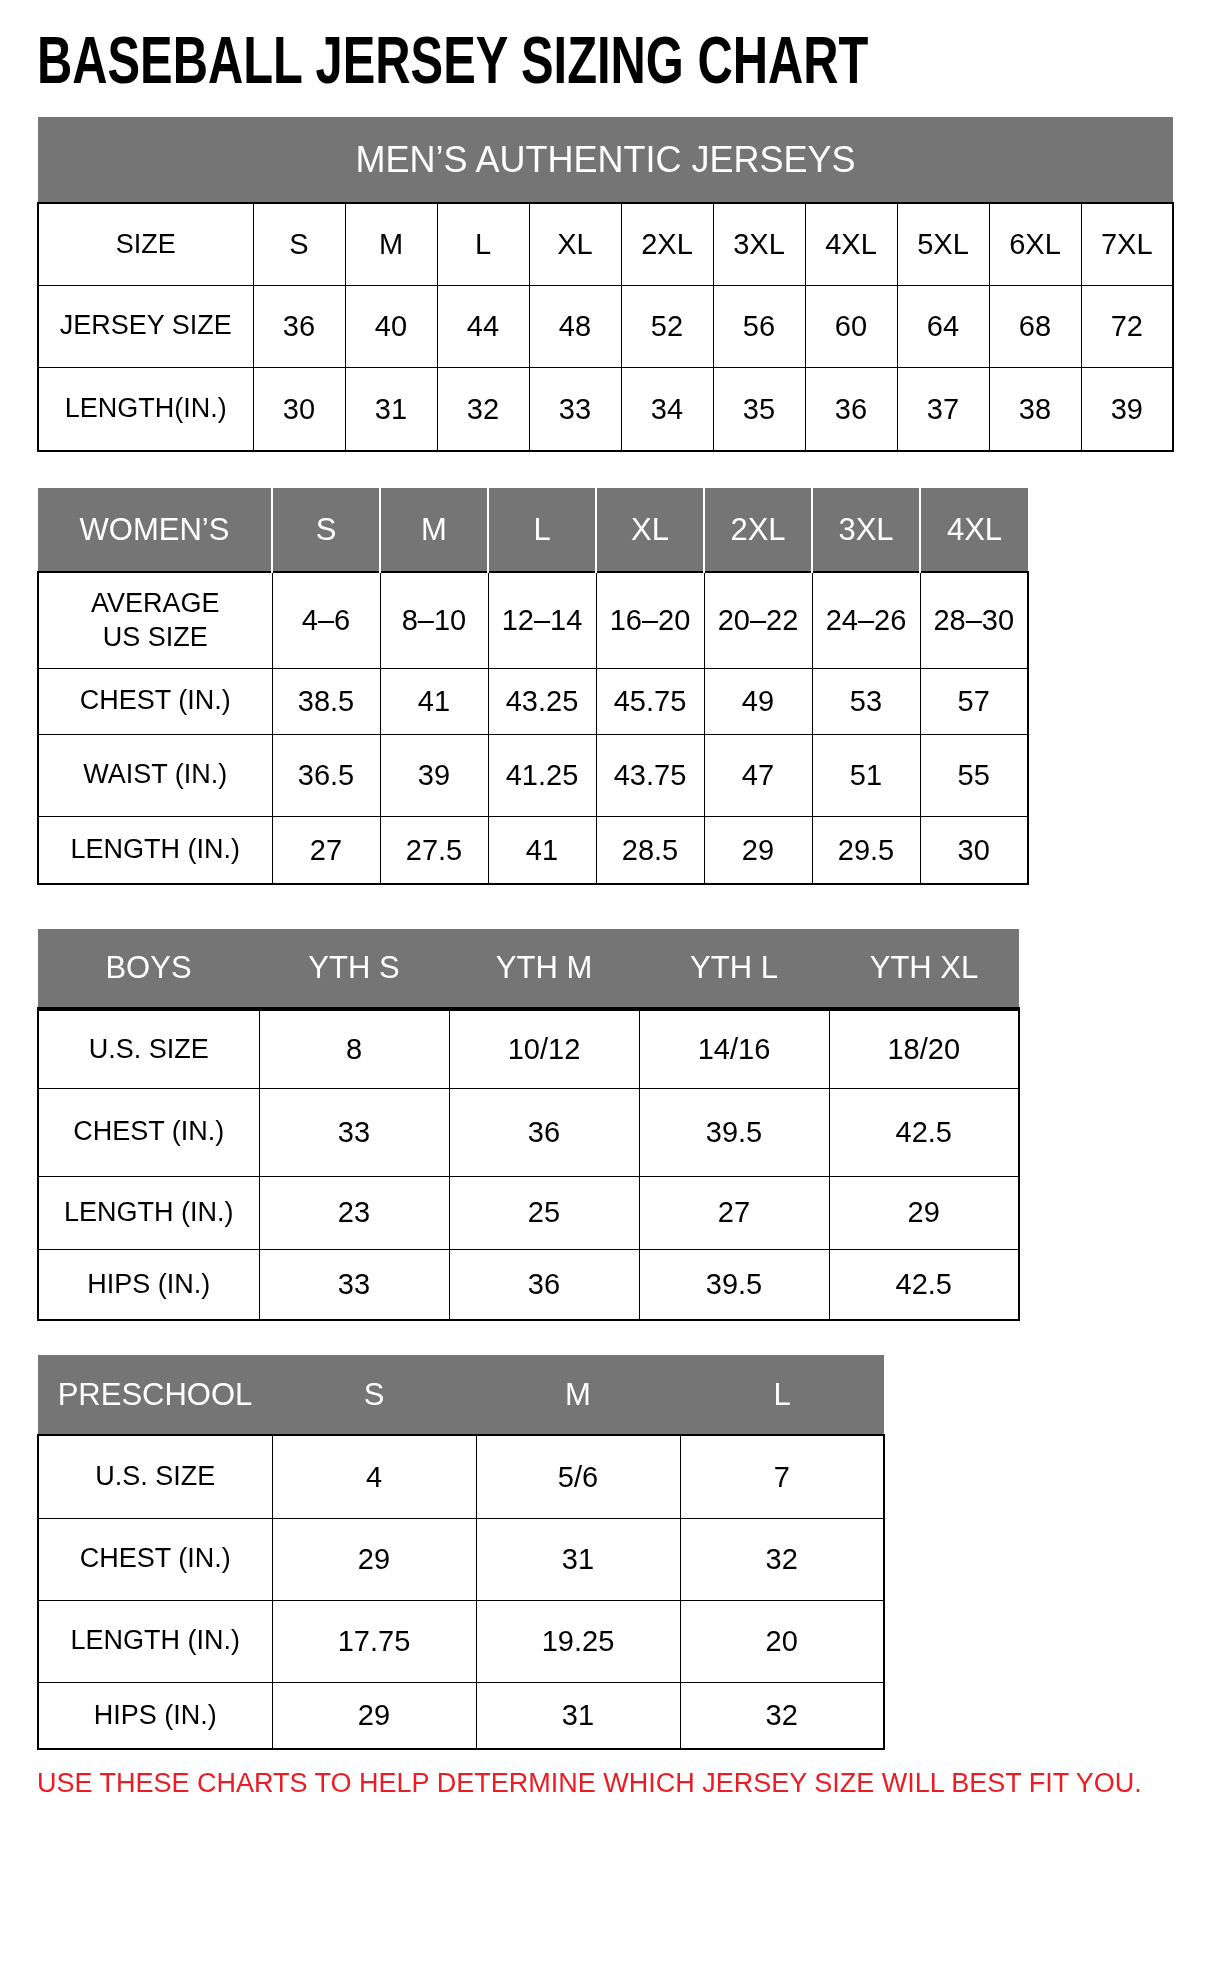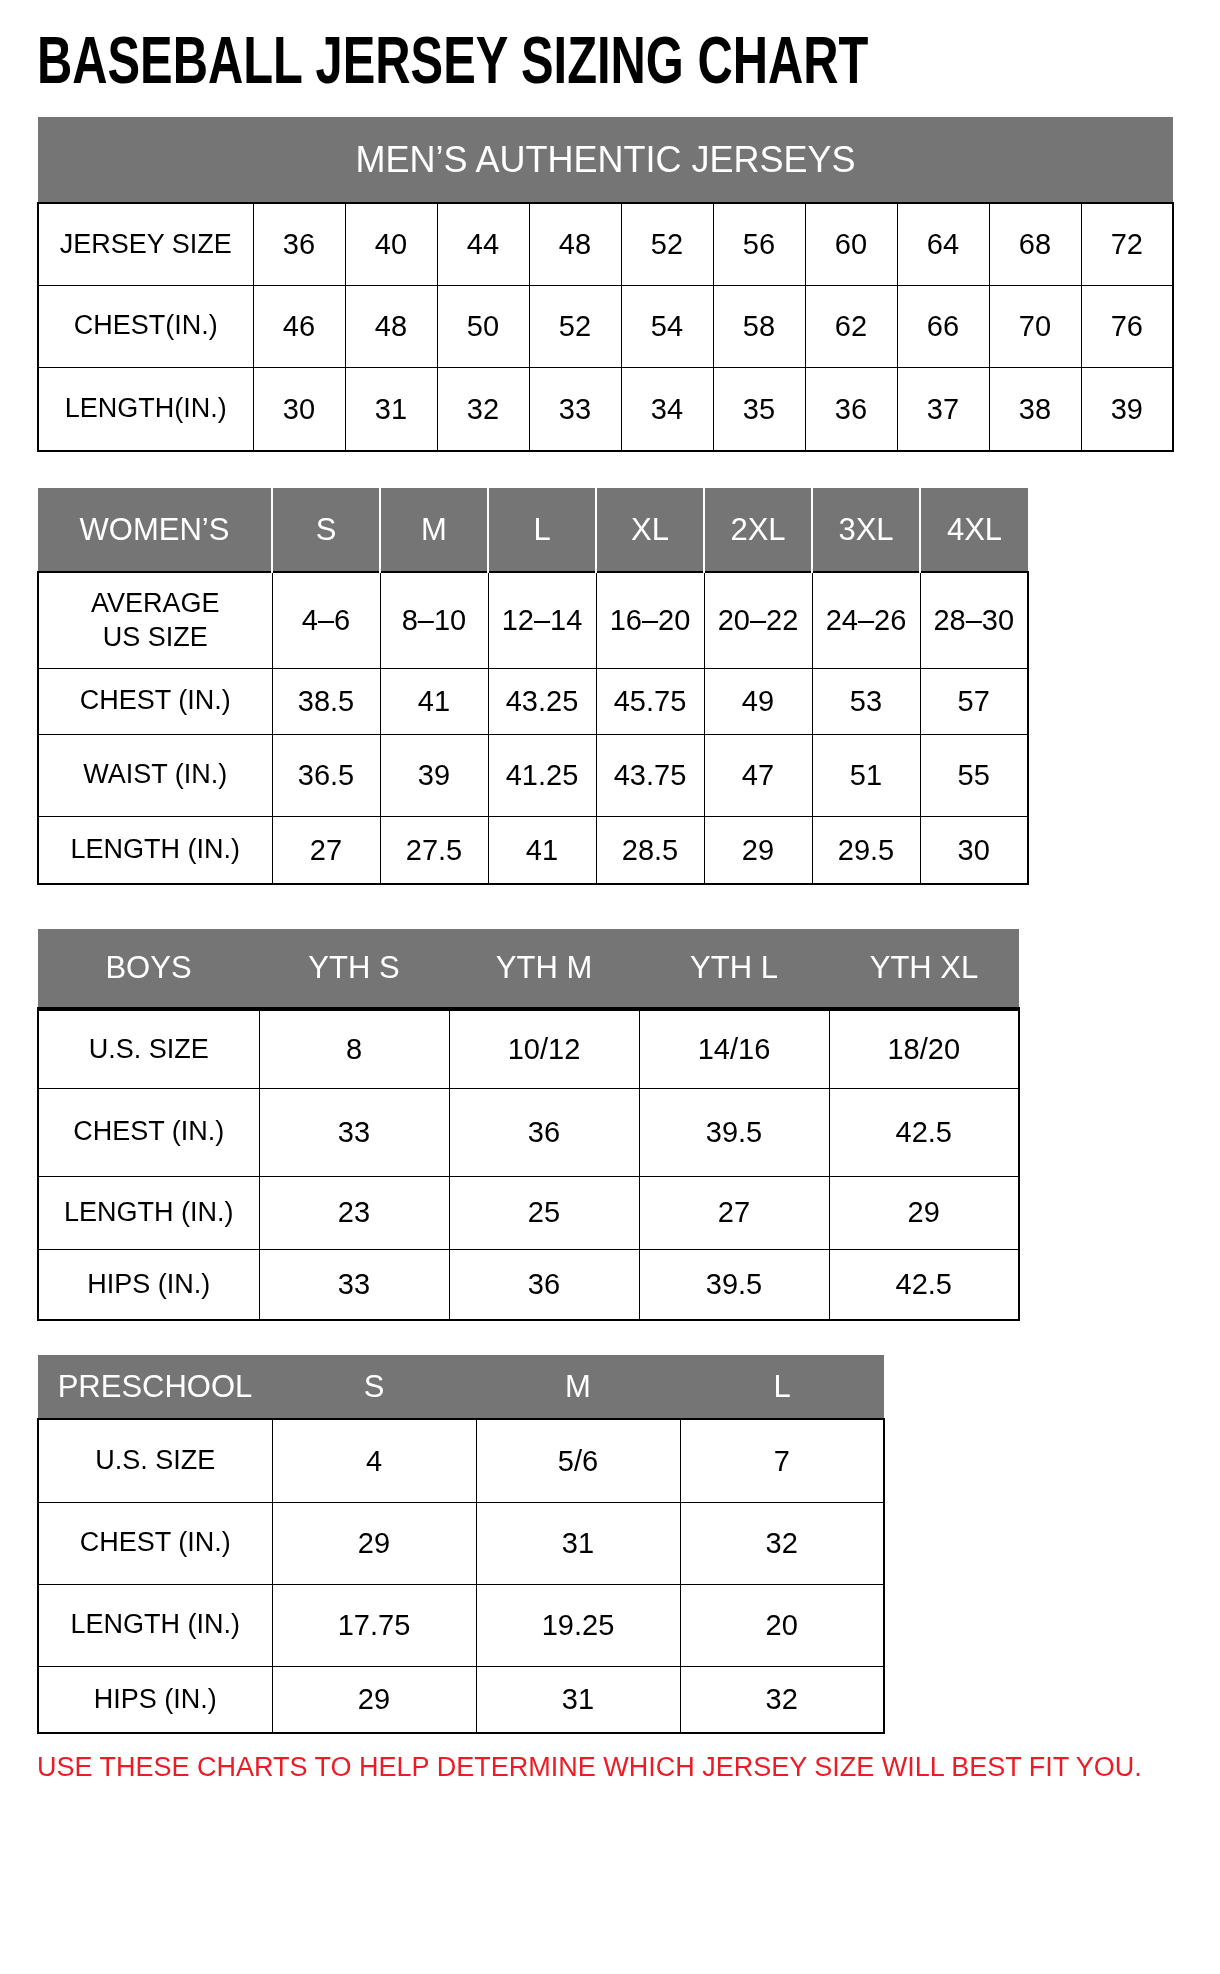--- a/index.html
+++ b/index.html
@@ -96,44 +96,44 @@
             <col style="width: 92px;">
             <col style="width: 92px;">
           </colgroup>
           <thead>
             <tr style="height: 86px;">
               <th colspan="11" class="banner">MEN’S AUTHENTIC JERSEYS</th>
             </tr>
           </thead>
           <tbody>
             <tr style="height: 82px;">
+              <td class="row-label">SIZE</td>
+              <td>S</td>
+              <td>M</td>
+              <td>L</td>
+              <td>XL</td>
+              <td>2XL</td>
+              <td>3XL</td>
+              <td>4XL</td>
+              <td>5XL</td>
+              <td>6XL</td>
+              <td>7XL</td>
+            </tr>
+            <tr style="height: 82px;">
               <td class="row-label">JERSEY SIZE</td>
               <td>36</td>
               <td>40</td>
               <td>44</td>
               <td>48</td>
               <td>52</td>
               <td>56</td>
               <td>60</td>
               <td>64</td>
               <td>68</td>
               <td>72</td>
-            </tr>
-            <tr style="height: 82px;">
-              <td class="row-label">CHEST(IN.)</td>
-              <td>46</td>
-              <td>48</td>
-              <td>50</td>
-              <td>52</td>
-              <td>54</td>
-              <td>58</td>
-              <td>62</td>
-              <td>66</td>
-              <td>70</td>
-              <td>76</td>
             </tr>
             <tr style="height: 84px;">
               <td class="row-label">LENGTH(IN.)</td>
               <td>30</td>
               <td>31</td>
               <td>32</td>
               <td>33</td>
               <td>34</td>
               <td>35</td>
               <td>36</td>
@@ -265,21 +265,21 @@
       </div>
     <div class="size-table tbl-3">
         <table class="t3" style="width: 846px;">
           <colgroup>
             <col style="width: 234px;">
             <col style="width: 204px;">
             <col style="width: 204px;">
             <col style="width: 204px;">
           </colgroup>
           <thead>
-            <tr style="height: 64px;">
+            <tr style="height: 80px;">
               <th>PRESCHOOL</th>
               <th>S</th>
               <th>M</th>
               <th>L</th>
             </tr>
           </thead>
           <tbody>
             <tr style="height: 83px;">
               <td class="row-label">U.S. SIZE</td>
               <td>4</td>

